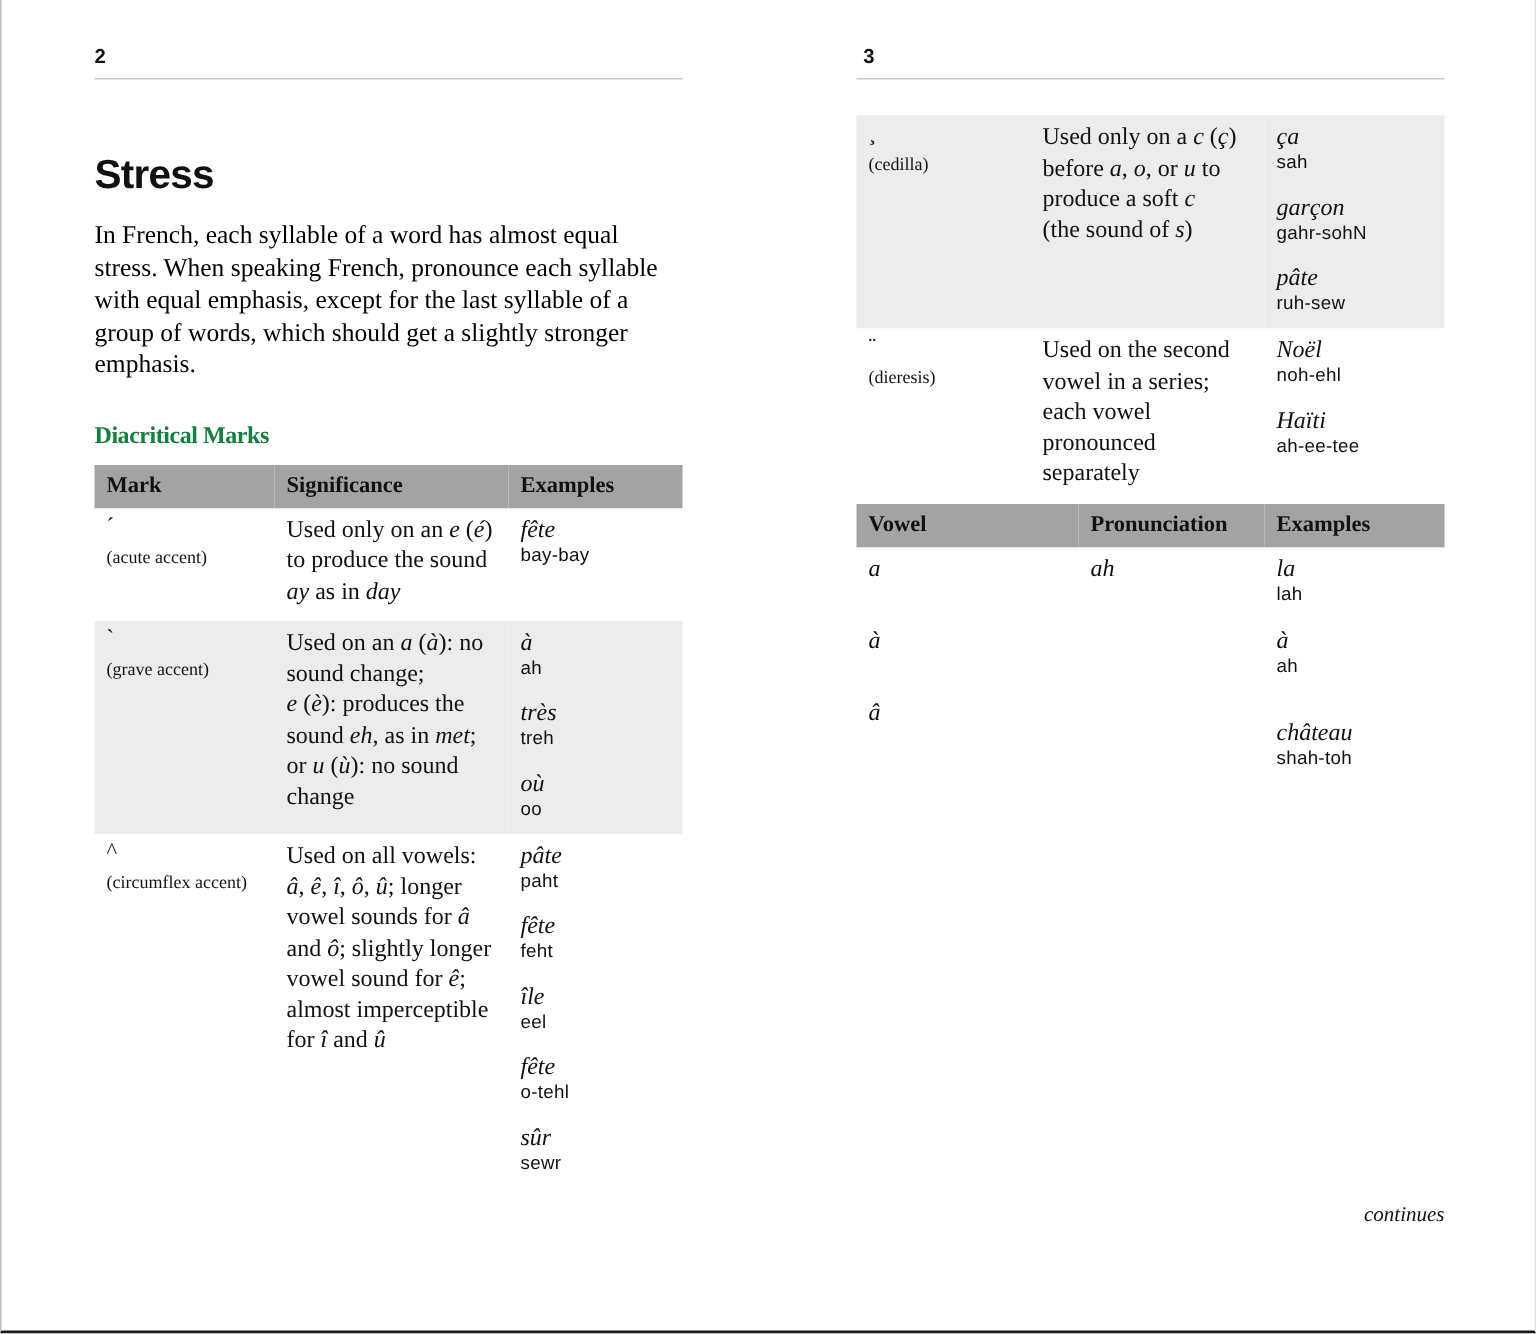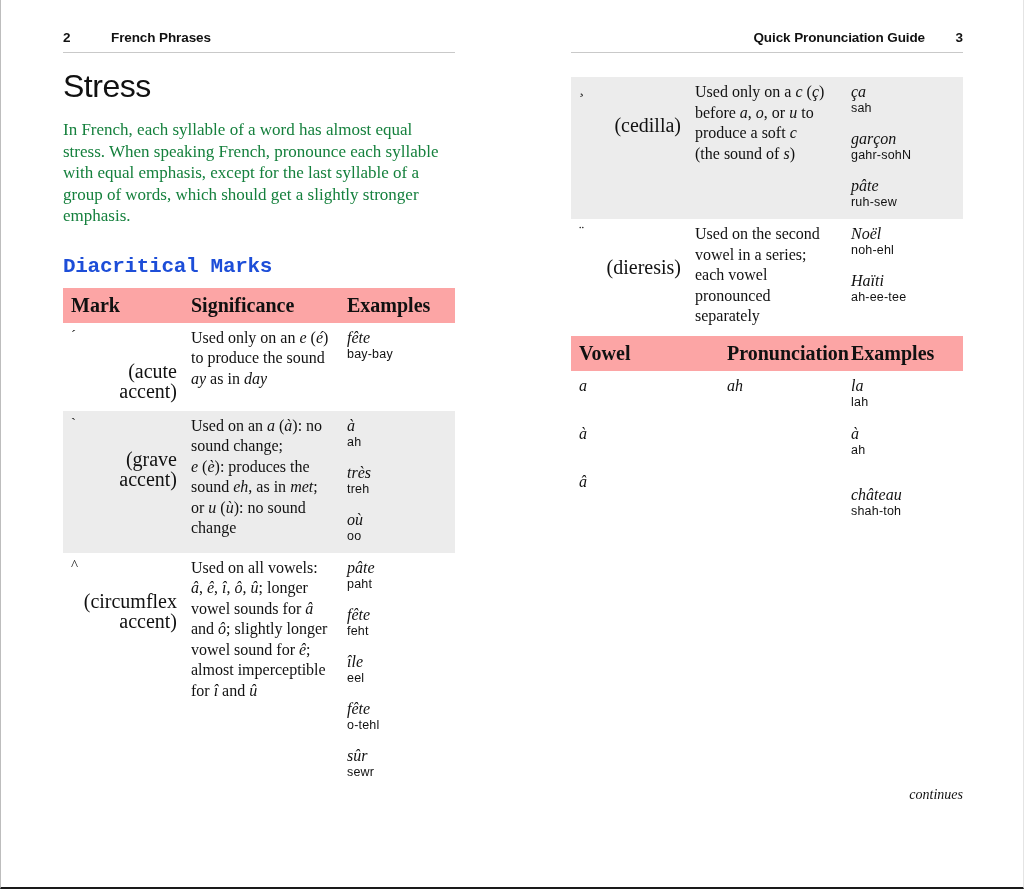--- a/index.html
+++ b/index.html
@@ -51,55 +51,55 @@
     margin-bottom: 0;
   }
   .runhead.left .folio { width: 48px; }
   .runhead.left .title { flex: 1; }
   .runhead.right .title { flex: 1; text-align: right; padding-right: 26px; }
   .runhead.right .folio { width: 12px; text-align: right; }
 
   
   h1.sec {
     font-family: "Liberation Sans", sans-serif;
-    font-weight: normal;
-    font-size: 32px;
+    font-weight: bold;
+    font-size: 27px;
     letter-spacing: -0.5px;
-    margin: 15px 0 14px 0;
+    margin: 48px 0 14px 0;
     color: #111;
   }
   h2.sub {
-    font-family: Liberation Mono, monospace;
+    font-family: Liberation Serif, serif;
     font-weight: bold;
-    font-size: 21px;
+    font-size: 16px;
     letter-spacing: -0.3px;
     margin: 28px 0 10px 0;
-    color: #1d4ed8;
+    color: #15803d;
   }
   p.body {
     font-family: "Liberation Serif", serif;
     font-size: 17px;
     line-height: 21.5px;
     margin: 0 0 16px 0;
-    color: #15803d;
+    color: #000000;
   }
   em { font-style: italic; }
 
   
   table.gtab {
     width: 100%;
     border-collapse: collapse;
     font-family: "Liberation Serif", serif;
     table-layout: fixed;
   }
   table.gtab th {
-    background: #fca5a5;
+    background: #a3a3a3;
     text-align: left;
     font-weight: bold;
-    font-size: 20px;
+    font-size: 15px;
     padding: 6px 6px 6px 8px;
     vertical-align: bottom;
     color: #111;
   }
   table.gtab td {
     vertical-align: top;
     padding: 5px 6px 9px 8px;
     font-size: 16px;
     line-height: 20.5px;
     color: #111;
@@ -109,24 +109,23 @@
 
   .markcell .glyph {
     display: block;
     font-size: 15px;
     line-height: 15px;
     height: 15px;
     color: #111;
   }
   .markcell .name {
     display: block;
-    font-size: 20px;
+    font-size: 12px;
     line-height: 20.5px;
-    margin-top: 18px;
-    text-align: right;
+    margin-top: 2px;
   }
   .ex {
     margin-bottom: 13px;
   }
   .ex:last-child { margin-bottom: 0; }
   .ex .word {
     font-style: italic;
     font-size: 16px;
     line-height: 19px;
     display: block;
@@ -137,37 +136,36 @@
     font-size: 12.5px;
     line-height: 15px;
     display: block;
     letter-spacing: 0.2px;
   }
   .exspacer { height: 13px; }
 
   .continues {
     position: absolute;
     right: 62px;
-    bottom: 84px;
+    bottom: 68px;
     font-style: italic;
     font-size: 14px;
     color: #111;
   }
 </style>
 </head>
 <body>
 
 <div class="page">
   <div class="spread">
 
     <div class="col col-left">
 
       <div class="runhead left">
         <span class="folio">2</span>
-        <span class="title">French Phrases</span>
       </div>
 
       <h1 class="sec">Stress</h1>
 
       <p class="body">In French, each syllable of a word has almost equal stress. When speaking French, pronounce each syllable with equal emphasis, except for the last syllable of a group of words, which should get a slightly stronger emphasis.</p>
 
       <h2 class="sub">Diacritical Marks</h2>
 
       <table class="gtab">
         <colgroup>
@@ -256,21 +254,20 @@
               </div>
             </td>
           </tr>
         </tbody>
       </table>
     </div>
 
     <div class="col col-right">
 
       <div class="runhead right">
-        <span class="title">Quick Pronunciation Guide</span>
         <span class="folio">3</span>
       </div>
 
       <table class="gtab" style="margin-top:24px;">
         <colgroup>
           <col style="width:116px">
           <col style="width:156px">
           <col style="width:120px">
         </colgroup>
         <tbody>

